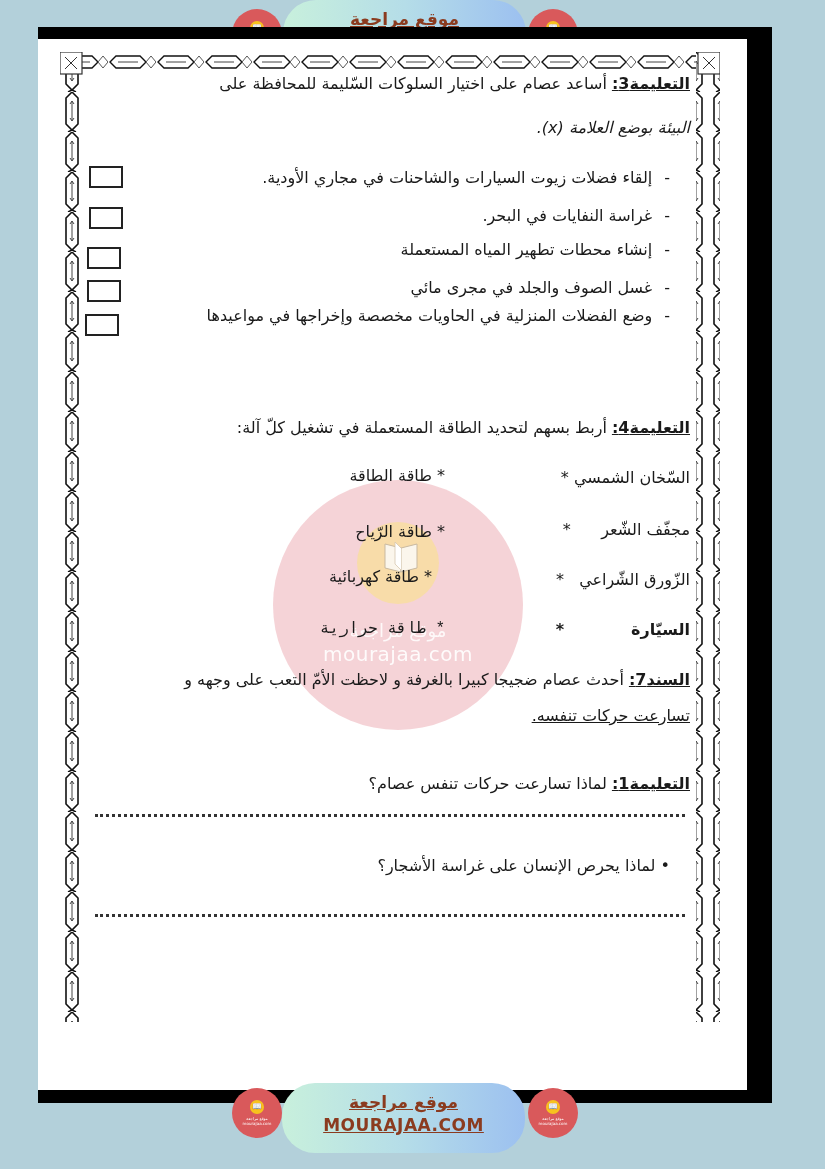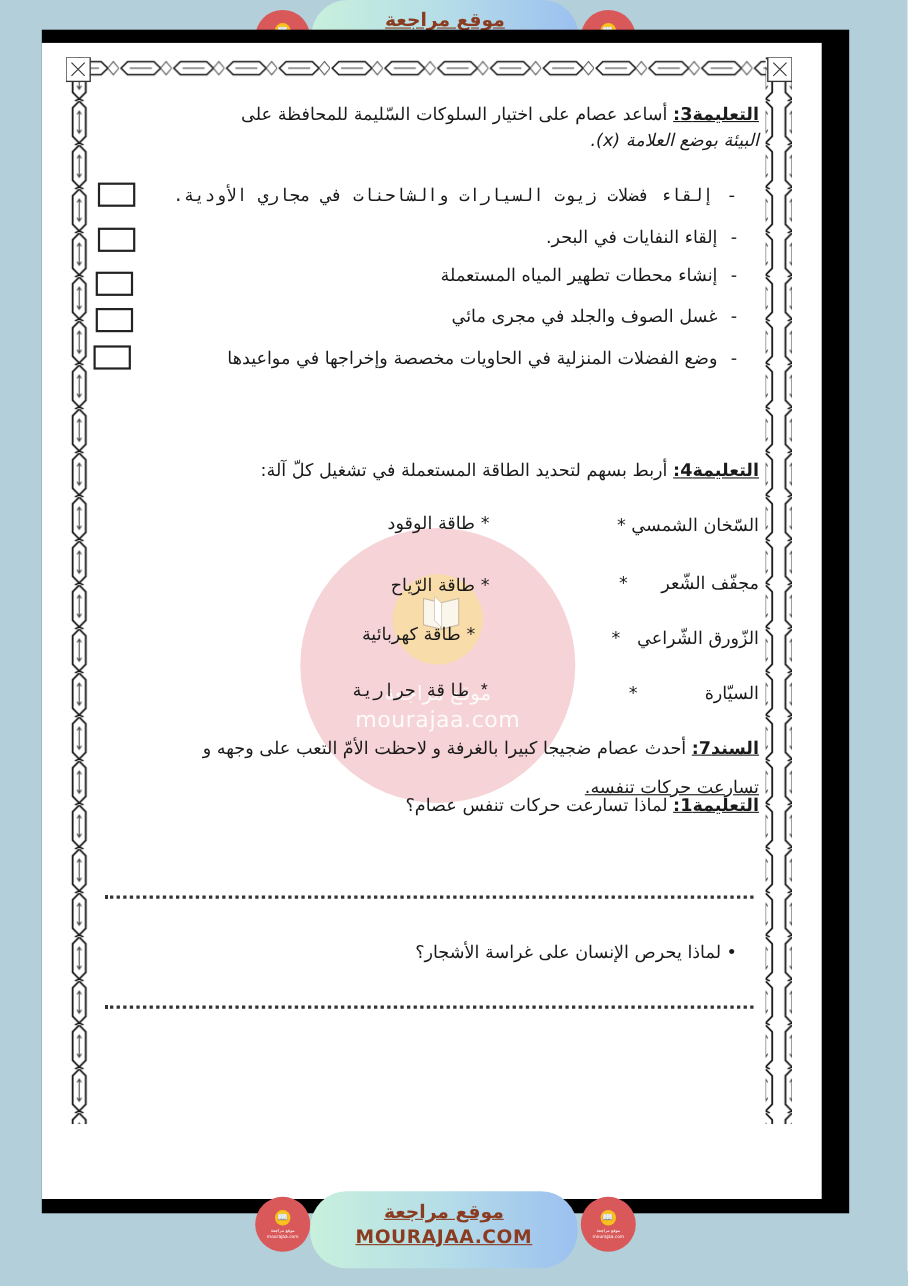--- a/index.html
+++ b/index.html
@@ -156,72 +156,72 @@
     <path d="M20 6 L4 2 L4 26 L20 30 Z" fill="#fbf6ec" stroke="#c9b9a0" stroke-width="1"></path>
     <path d="M20 6 L36 2 L36 26 L20 30 Z" fill="#fbf6ec" stroke="#c9b9a0" stroke-width="1"></path>
     <path d="M20 6 L14 0 L14 22 L20 28" fill="#fff" stroke="#d5c7b0" stroke-width="0.8"></path>
   </svg>
   <div class="wm-ar">موقع مراجعة</div>
   <div class="wm-en">mourajaa.com</div>
 </div>
 
 <div class="content">
 
-  <div class="line" style="top: 24px;">
+  <div class="line" style="top: 4px;">
     <span class="label">التعليمة3:</span><span> أساعد عصام على اختيار السلوكات السّليمة للمحافظة على</span>
   </div>
   <div class="line" style="top: 48px; font-style: italic;">البيئة بوضع العلامة (x).</div>
 
-  <div class="bullet-item" style="top: 98px; font-family: Liberation Mono, monospace;">
+  <div class="bullet-item" style="top: 98px;">
     <span class="dash">-</span><span>إلقاء فضلات زيوت السيارات والشاحنات في مجاري الأودية.</span>
   </div>
   <div class="checkbox" style="top: 96px; left: 4px;"></div>
 
   <div class="bullet-item" style="top: 136px;">
-    <span class="dash">-</span><span>إلقاء النفايات في البحر.</span>
+    <span class="dash">-</span><span>غراسة النفايات في البحر.</span>
   </div>
   <div class="checkbox" style="top: 137px; left: 4px;"></div>
 
   <div class="bullet-item" style="top: 170px;">
     <span class="dash">-</span><span>إنشاء محطات تطهير المياه المستعملة</span>
   </div>
   <div class="checkbox" style="top: 177px; left: 2px;"></div>
 
   <div class="bullet-item" style="top: 208px;">
     <span class="dash">-</span><span>غسل الصوف والجلد في مجرى مائي</span>
   </div>
   <div class="checkbox" style="top: 210px; left: 2px;"></div>
 
-  <div class="bullet-item" style="top: 246px;">
+  <div class="bullet-item" style="top: 236px;">
     <span class="dash">-</span><span>وضع الفضلات المنزلية في الحاويات مخصصة وإخراجها في مواعيدها</span>
   </div>
   <div class="checkbox" style="top: 244px; left: 0px;"></div>
 
   <div class="line" style="top: 348px;">
     <span class="label">التعليمة4:</span><span> أربط بسهم لتحديد الطاقة المستعملة في تشغيل كلّ آلة:</span>
   </div>
 
   <div class="line" style="top: 398px; white-space: pre;">السّخان الشمسي *</div>
-  <div class="match-left" style="top: 396px; right: 245px;">* طاقة الوقود</div>
+  <div class="match-left" style="top: 396px; right: 245px;">* طاقة الطاقة</div>
 
   <div class="line" style="top: 450px; white-space: pre;">مجفّف الشّعر      *</div>
   <div class="match-left" style="top: 452px; right: 245px;">* طاقة الرّياح</div>
 
   <div class="line" style="top: 500px; white-space: pre;">الزّورق الشّراعي   *</div>
   <div class="match-left" style="top: 497px; right: 258px;">* طاقة كهربائية</div>
 
-  <div class="line" style="top: 550px; white-space: pre;">السيّارة            *</div>
+  <div class="line" style="top: 550px; white-space: pre; font-weight: bold;">السيّارة            *</div>
   <div class="match-left" style="top: 548px; right: 245px; font-family: Liberation Mono, monospace;">* طاقة حرارية</div>
 
   <div class="line" style="top: 600px;">
     <span class="label">السند7:</span><span> أحدث عصام ضجيجا كبيرا بالغرفة و لاحظت الأمّ التعب على وجهه و</span>
   </div>
   <div class="line" style="top: 636px; text-decoration: underline;">تسارعت حركات تنفسه.</div>
 
-  <div class="line" style="top: 652px;">
+  <div class="line" style="top: 704px;">
     <span class="label">التعليمة1:</span><span> لماذا تسارعت حركات تنفس عصام؟</span>
   </div>
   <div class="dotted" style="top: 744px;"></div>
 
   <div class="line" style="top: 786px; right: 20px;">
     <span>•</span>
     <span>لماذا يحرص الإنسان على غراسة الأشجار؟</span>
   </div>
   <div class="dotted" style="top: 844px;"></div>
 </div>

